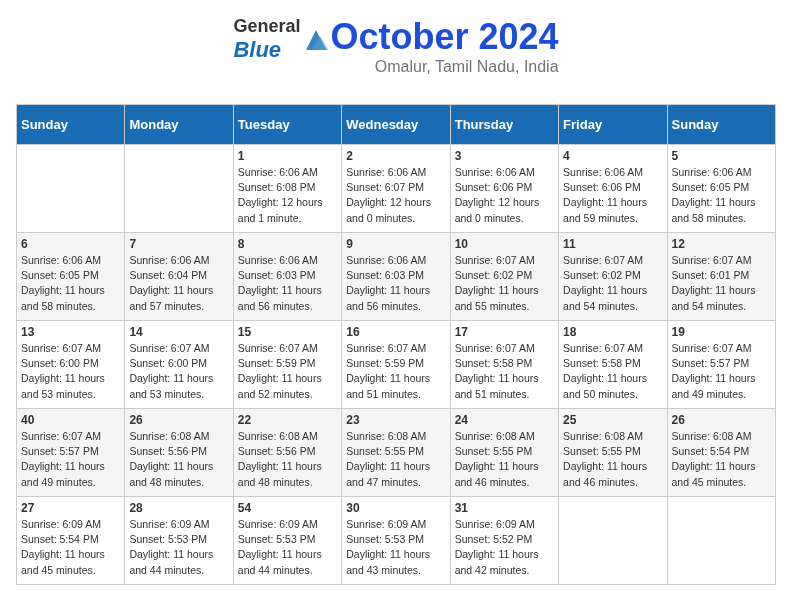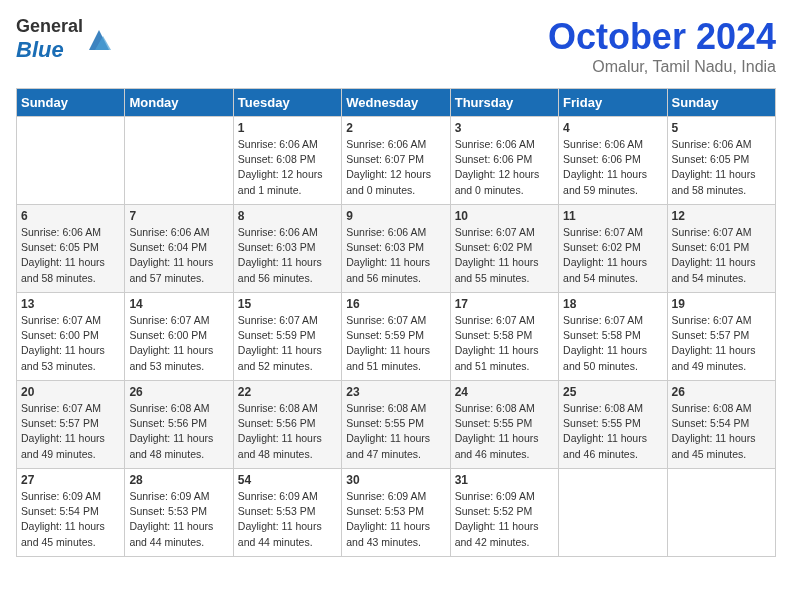--- a/index.html
+++ b/index.html
@@ -5,23 +5,23 @@
     * { box-sizing: border-box; margin: 0; padding: 0; }
     body {
       font-family: Arial, sans-serif;
       background: #fff;
       width: 792px;
       min-height: 612px;
       padding: 16px;
     }
     .header-area {
       display: flex;
-      justify-content: space-between;
+      justify-content: center;
       align-items: flex-start;
-      margin-bottom: 12px;
+      margin-bottom: 28px;
     }
     .logo {
       display: flex;
       align-items: center;
     }
     .logo-text-general {
       font-size: 18px;
       font-weight: bold;
       color: #333;
     }
@@ -51,21 +51,21 @@
     .calendar-table {
       width: 100%;
       border-collapse: collapse;
       table-layout: fixed;
     }
     .calendar-table thead tr th {
       background-color: #1a6db5;
       color: #fff;
       font-size: 13px;
       font-weight: bold;
-      padding: 6px 4px;
+      padding: 12px 4px;
       text-align: left;
       border: 1px solid #ccc;
     }
     .calendar-table tbody tr td {
       vertical-align: top;
       font-size: 10.5px;
       color: #333;
       padding: 4px 4px;
       border: 1px solid #ccc;
       height: 88px;
@@ -256,21 +256,21 @@
         <td>
           <span class="day-number">19</span>
           <div class="day-info" style="white-space: pre-line;">Sunrise: 6:07 AM
 Sunset: 5:57 PM
 Daylight: 11 hours
 and 49 minutes.</div>
         </td>
       </tr>
       <tr>
         <td>
-          <span class="day-number">20</span>
+          <span class="day-number">40</span>
           <div class="day-info" style="white-space: pre-line;">Sunrise: 6:07 AM
 Sunset: 5:57 PM
 Daylight: 11 hours
 and 49 minutes.</div>
         </td>
         <td>
           <span class="day-number">26</span>
           <div class="day-info" style="white-space: pre-line;">Sunrise: 6:08 AM
 Sunset: 5:56 PM
 Daylight: 11 hours

